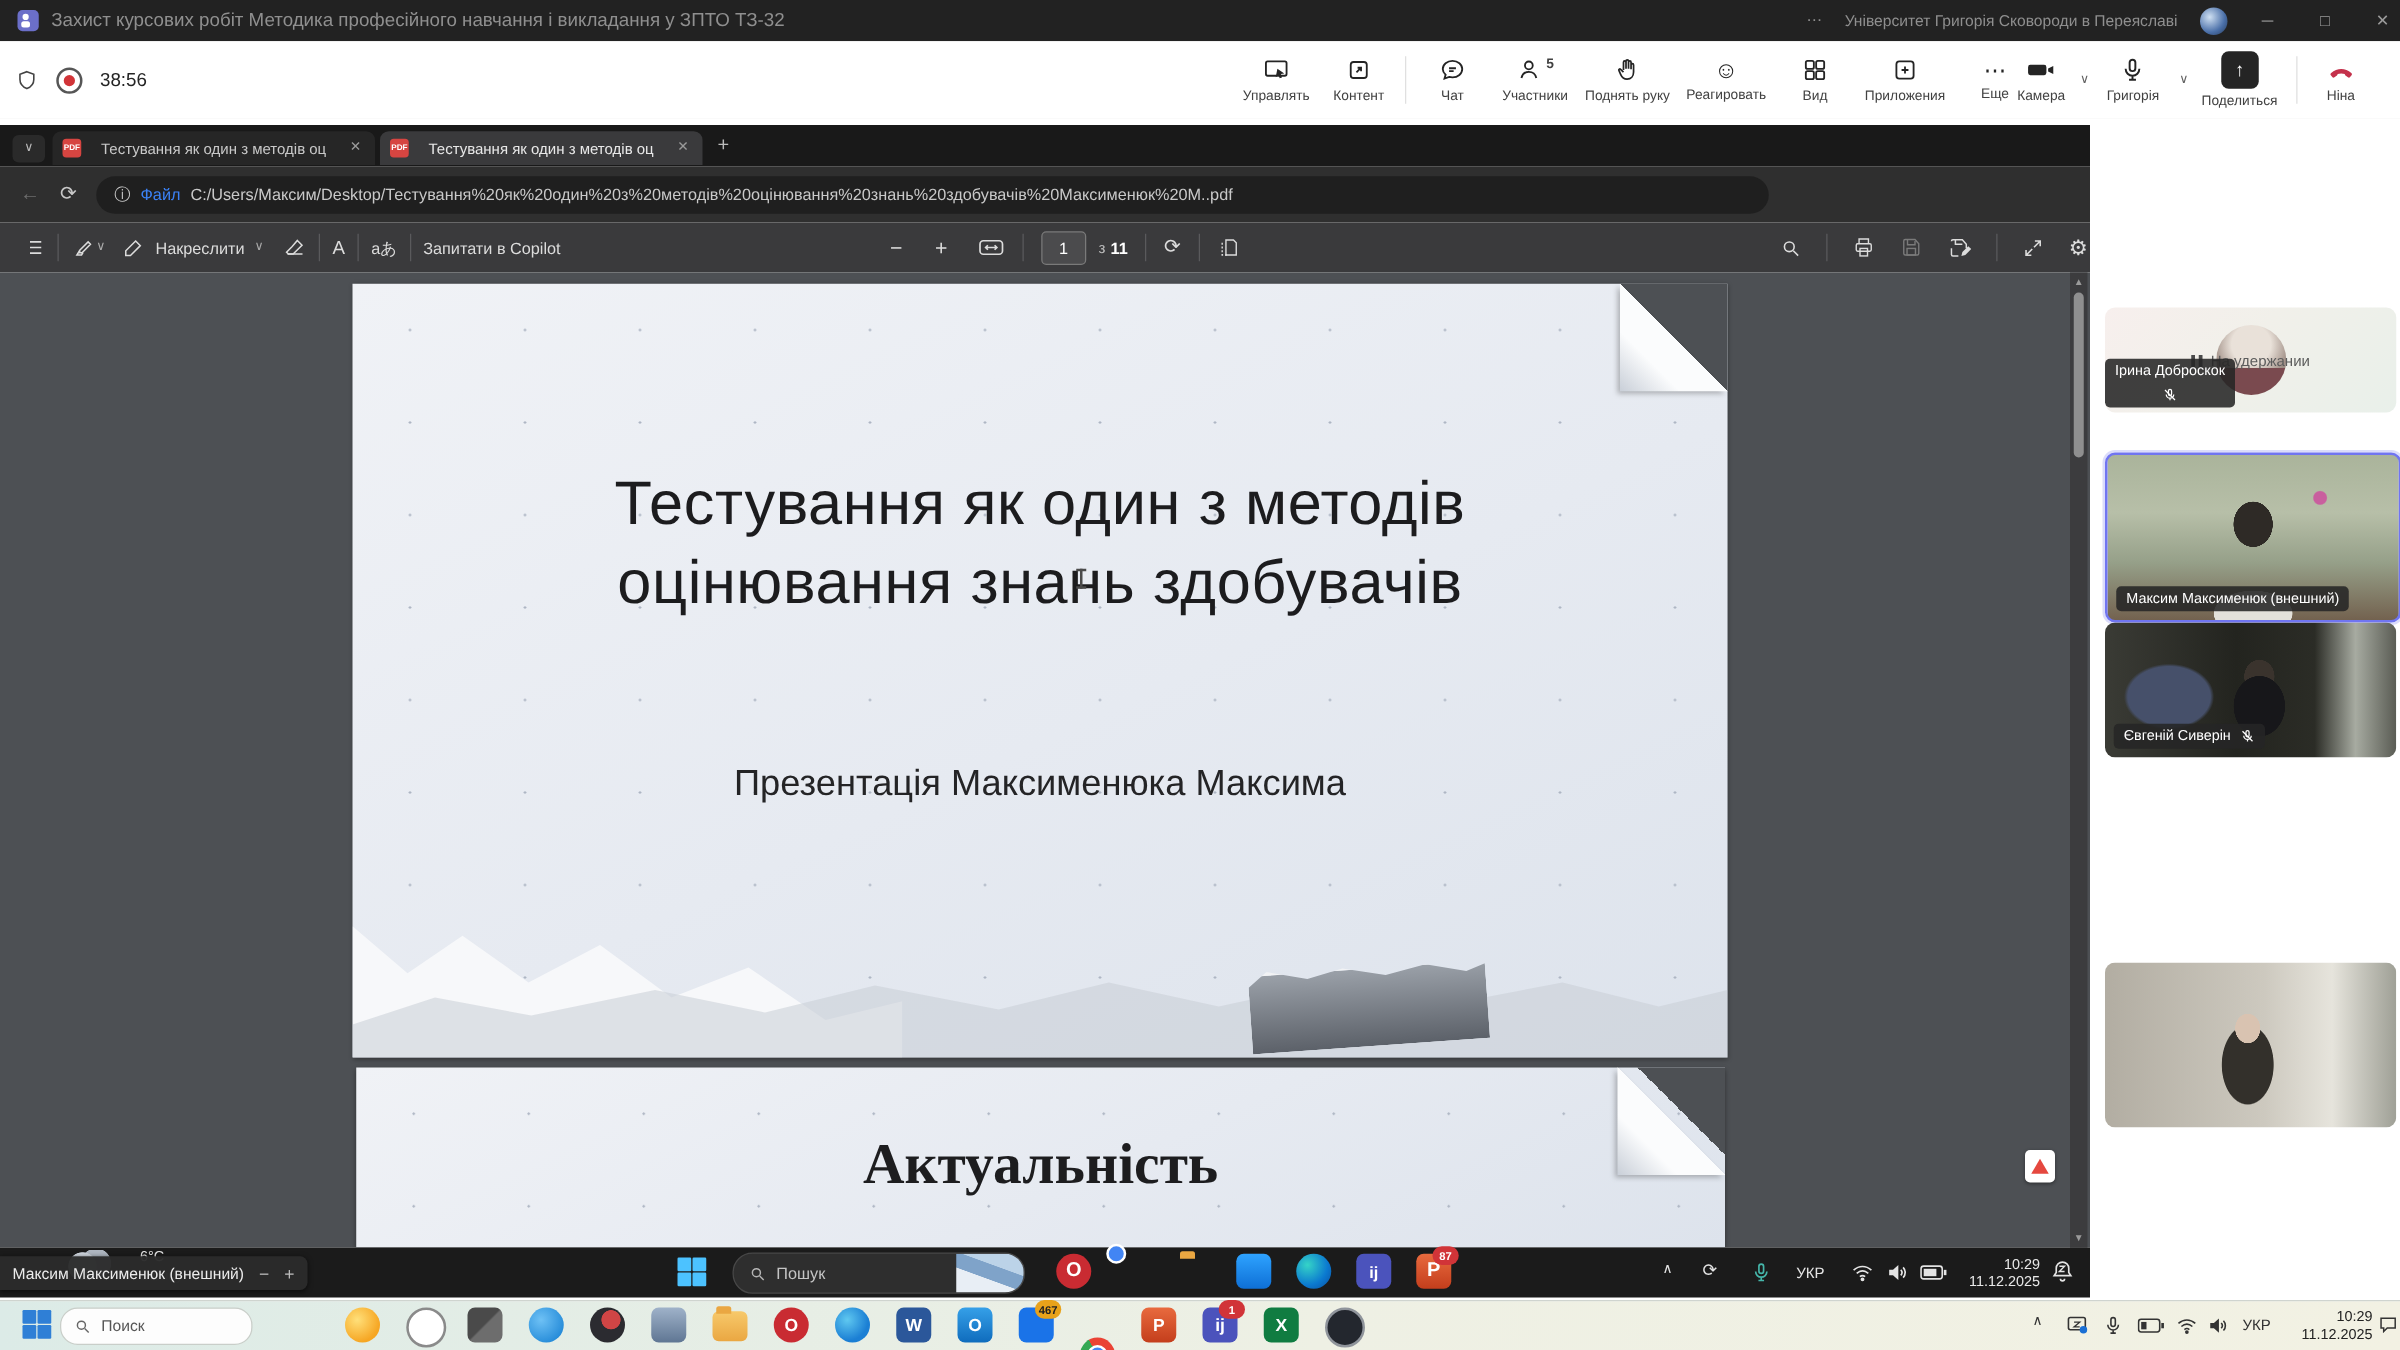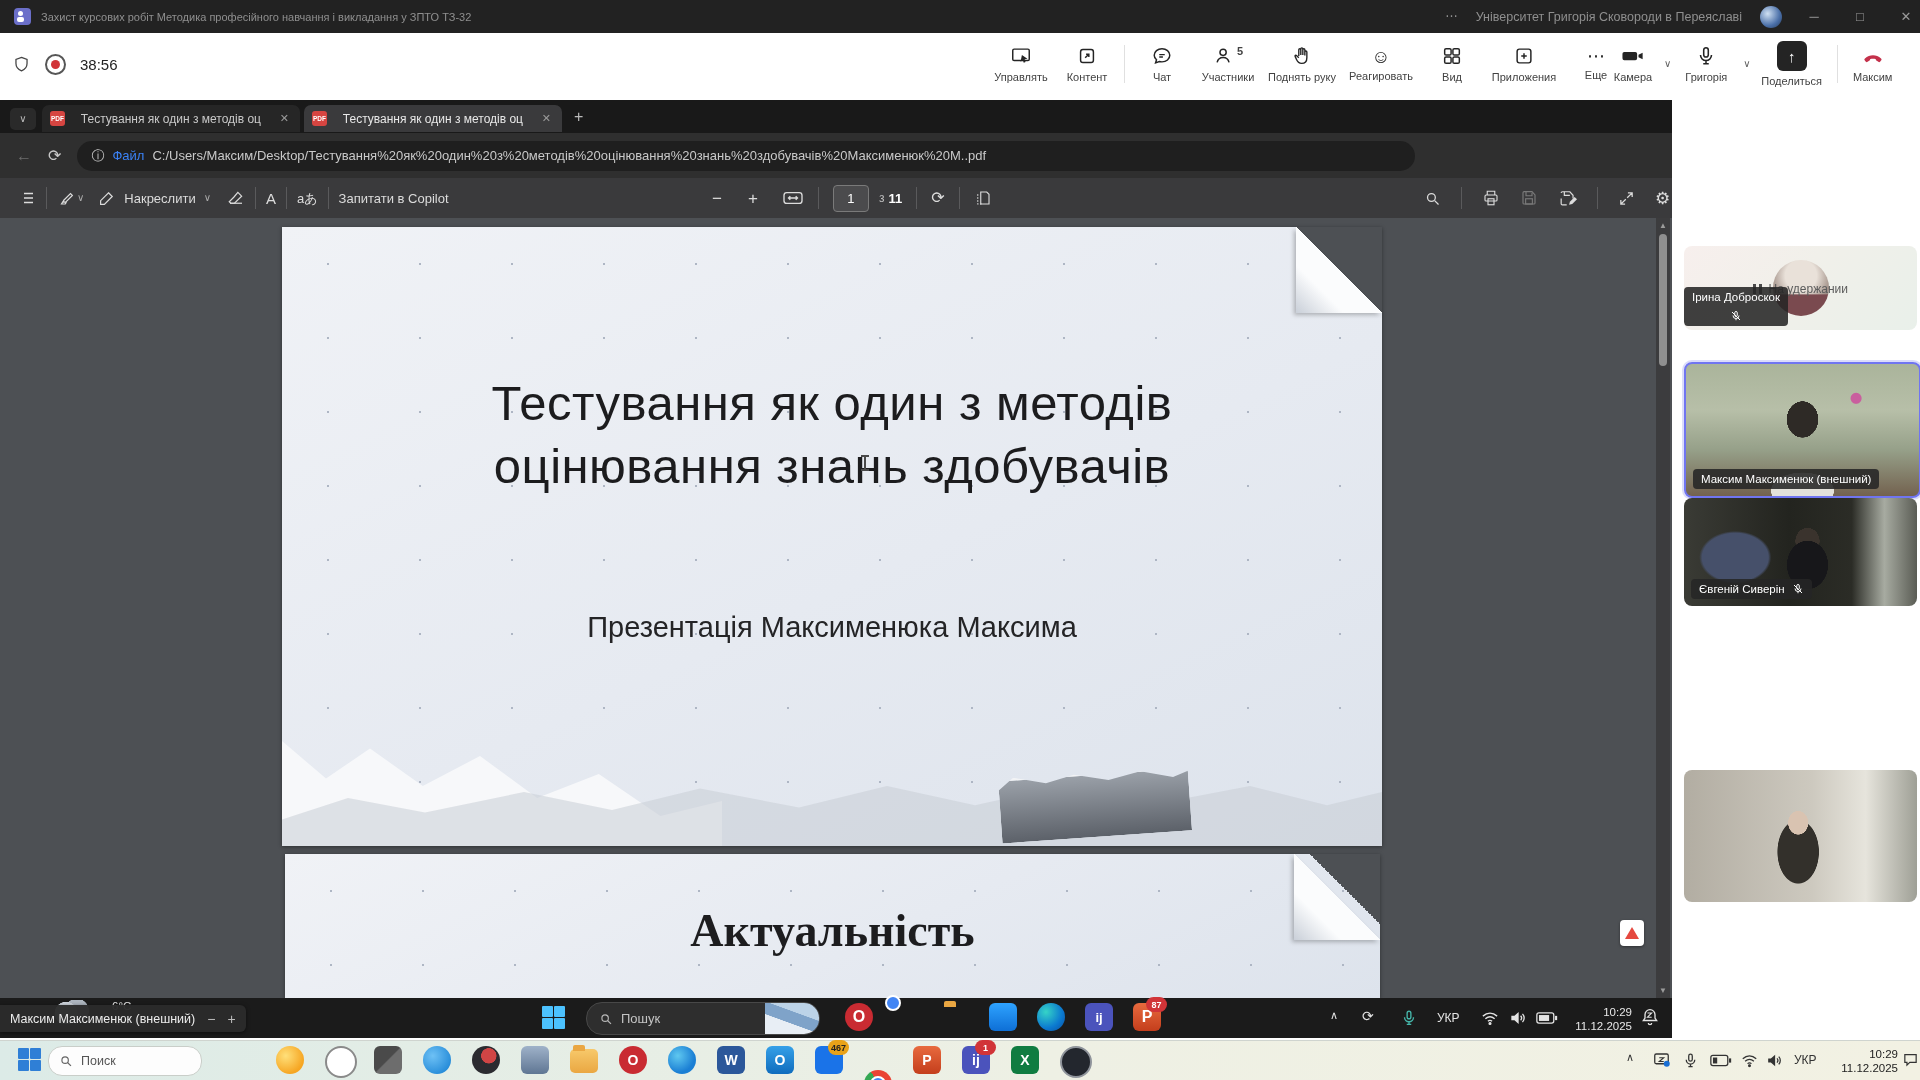--- a/index.html
+++ b/index.html
@@ -4,21 +4,21 @@
 <style>
   html,body{margin:0;padding:0;background:#000;}
   .screen{position:relative;width:1920px;height:1080px;overflow:hidden;background:#fff;
           font-family:"Liberation Sans",sans-serif;-webkit-font-smoothing:antialiased;}
   .abs{position:absolute;}
   .flex{display:flex;align-items:center;}
   svg.i{display:block;}
 
   
   .titlebar{left:0;top:0;width:1920px;height:33px;background:#222;display:flex;align-items:center;}
-  .titlebar .ttl{color:#8f8f8f;font-size:11px;margin-left:10px;}
+  .titlebar .ttl{color:#8f8f8f;font-size:15px;margin-left:10px;}
   .teams-logo{width:17px;height:17px;margin-left:14px;border-radius:4px;background:#6b6fc9;position:relative;}
   .teams-logo:before{content:"";position:absolute;left:4px;top:3px;width:5px;height:5px;border-radius:50%;background:#fff;}
   .teams-logo:after{content:"";position:absolute;left:3px;top:9px;width:7px;height:5px;border-radius:2px;background:#fff;}
   .tb-right{position:absolute;right:0;top:0;height:33px;display:flex;align-items:center;gap:18px;color:#8f8f8f;font-size:12.5px;}
   .winbtn{width:28px;text-align:center;color:#9a9a9a;font-size:13px;}
   .avatar-s{width:22px;height:22px;border-radius:50%;background:radial-gradient(circle at 35% 35%,#cfe0f2,#4a6fa8 60%,#273a57);}
 
   
   .controlbar{left:0;top:33px;width:1920px;height:62px;background:#fff;border-bottom:1px solid #e3e3e3;}
   .timer-wrap{left:12px;top:33px;height:62px;display:flex;align-items:center;gap:14px;}
@@ -267,21 +267,21 @@
       <span class="share-btn">
           <span class="g">↑</span>
         </span>
       <span class="lbl">Поделиться</span>
     </div>
     <div class="vdiv"></div>
     <div class="ctl" style="width:62px;">
       <svg class="i" width="26" height="22" viewBox="0 0 24 24">
           <path d="M3.2 14.6c5.2-4.6 12.4-4.6 17.6 0 .6.55.7 1.4.2 2l-1.3 1.6c-.45.55-1.25.65-1.85.2l-2.2-1.6a1.4 1.4 0 01-.55-1.3c-2-.7-4.3-.7-6.3 0 .1.5-.1 1-.55 1.3l-2.2 1.6c-.6.45-1.4.35-1.85-.2L2.9 16.6c-.5-.6-.4-1.45.3-2z" fill="#c4314b"></path>
         </svg>
-      <span class="lbl">Максим</span>
+      <span class="lbl">Ніна</span>
     </div>
   </div>
 
   
   <div class="abs stage"></div>
 
   
   <div class="abs tabbar">
     <span class="tabsearch g">∨</span>
     <div class="tab" style="background:#262626;">

